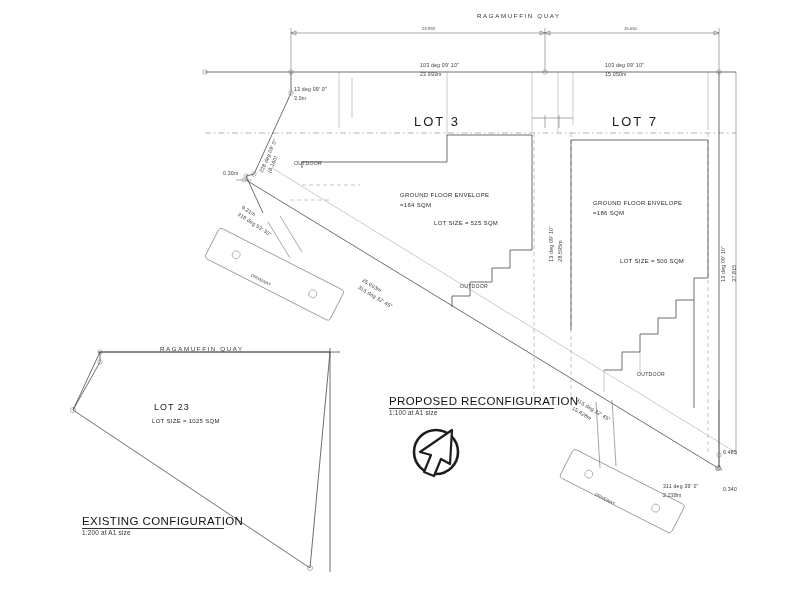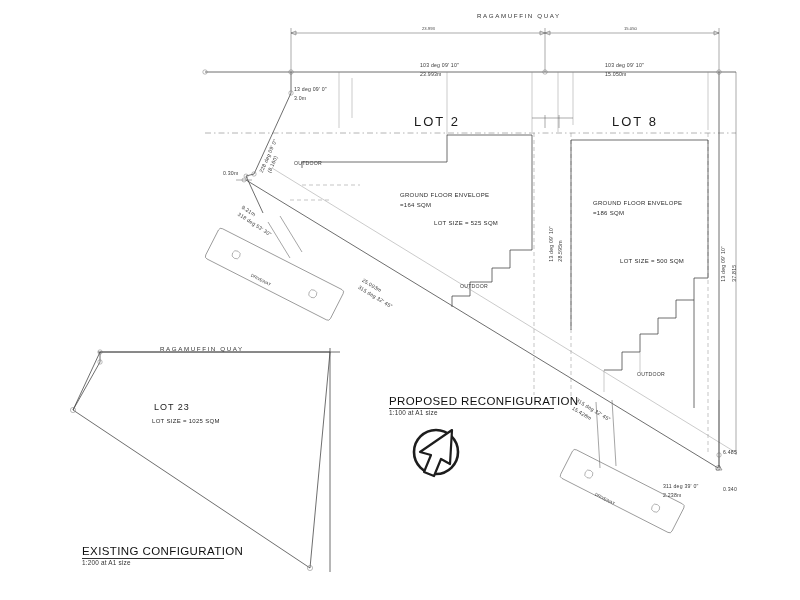--- a/index.html
+++ b/index.html
@@ -237,22 +237,22 @@
 </div>
 <div class="lbl tiny rot-90" style="left:726px;top:285px;">
   <span>37.815</span>
 </div>
 
 <div class="lbl tiny" style="left:663px;top:484px;">311 deg 39' 0"</div>
 <div class="lbl tiny" style="left:663px;top:493px;">2.238m</div>
 <div class="lbl tiny" style="left:723px;top:450px;">6.485</div>
 <div class="lbl tiny" style="left:723px;top:487px;">0.340</div>
 
-<div class="lbl lot-title" style="left:414px;top:115px;">LOT 2</div>
-<div class="lbl lot-title" style="left:612px;top:115px;">LOT 8</div>
+<div class="lbl lot-title" style="left:414px;top:115px;">LOT 3</div>
+<div class="lbl lot-title" style="left:612px;top:115px;">LOT 7</div>
 
 <div class="lbl sm" style="left:400px;top:192px;">GROUND FLOOR ENVELOPE</div>
 <div class="lbl sm" style="left:400px;top:202px;">=164 SQM</div>
 <div class="lbl sm" style="left:434px;top:220px;">LOT SIZE = 525 SQM</div>
 
 <div class="lbl sm" style="left:593px;top:200px;">GROUND FLOOR ENVELOPE</div>
 <div class="lbl sm" style="left:593px;top:210px;">=186 SQM</div>
 <div class="lbl sm" style="left:620px;top:258px;">LOT SIZE = 500 SQM</div>
 
 <div class="lbl tiny" style="left:294px;top:161px;">OUTDOOR</div>
@@ -269,17 +269,17 @@
 <div class="lbl street" style="left:160px;top:345px;">RAGAMUFFIN QUAY</div>
 <div class="lbl med" style="left:154px;top:402px;font-size:9px;letter-spacing:1px;">LOT 23</div>
 <div class="lbl sm" style="left:152px;top:418px;">LOT SIZE = 1025 SQM</div>
 
 <div class="titleblock" style="left:389px;top:395px;">
   <div class="bigtitle">PROPOSED RECONFIGURATION</div>
   <div class="rule" style="width:165px;"></div>
   <div class="subtitle">1:100 at A1 size</div>
 </div>
 
-<div class="titleblock" style="left:82px;top:545px;">
+<div class="titleblock" style="left:82px;top:515px;">
   <div class="bigtitle">EXISTING CONFIGURATION</div>
   <div class="rule" style="width:142px;"></div>
   <div class="subtitle">1:200 at A1 size</div>
 </div>
 
 </body></html>

